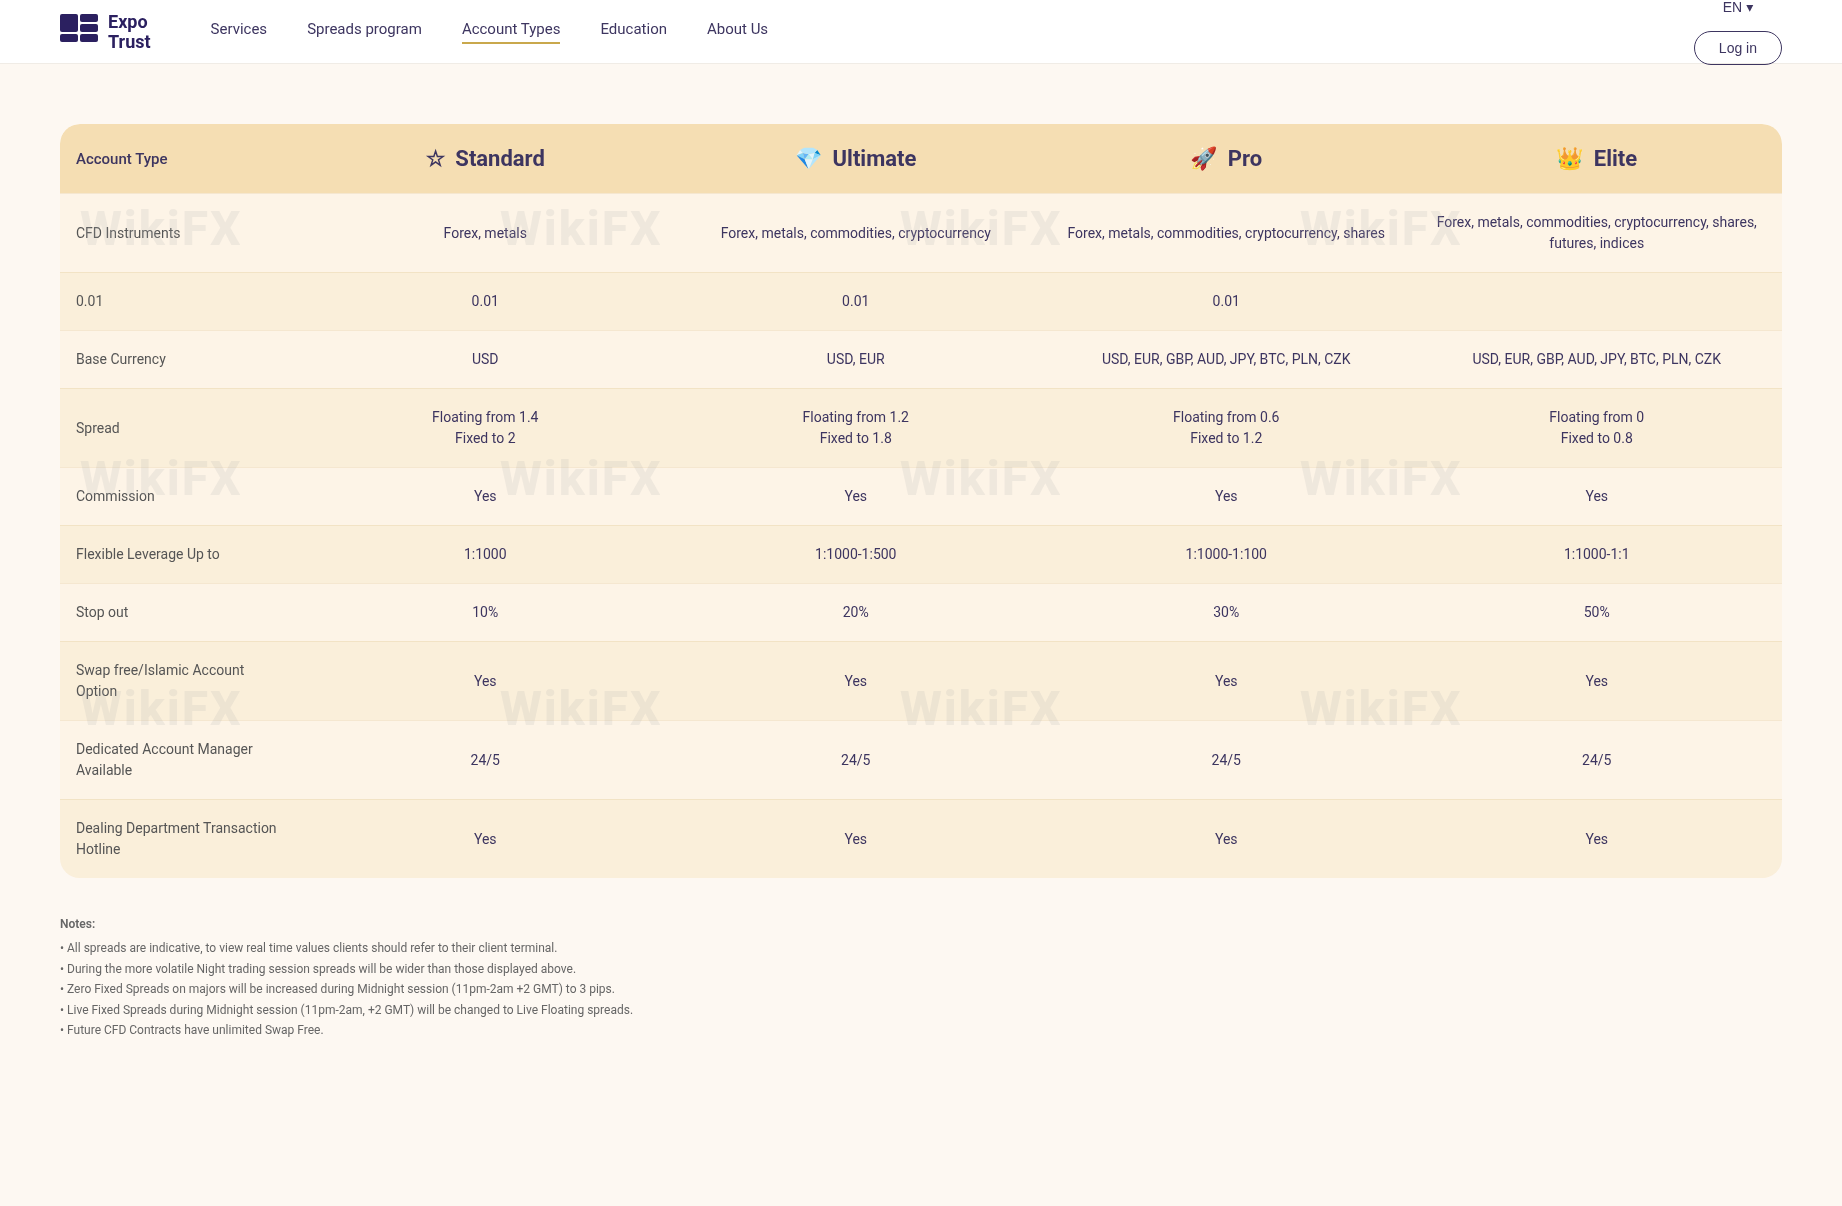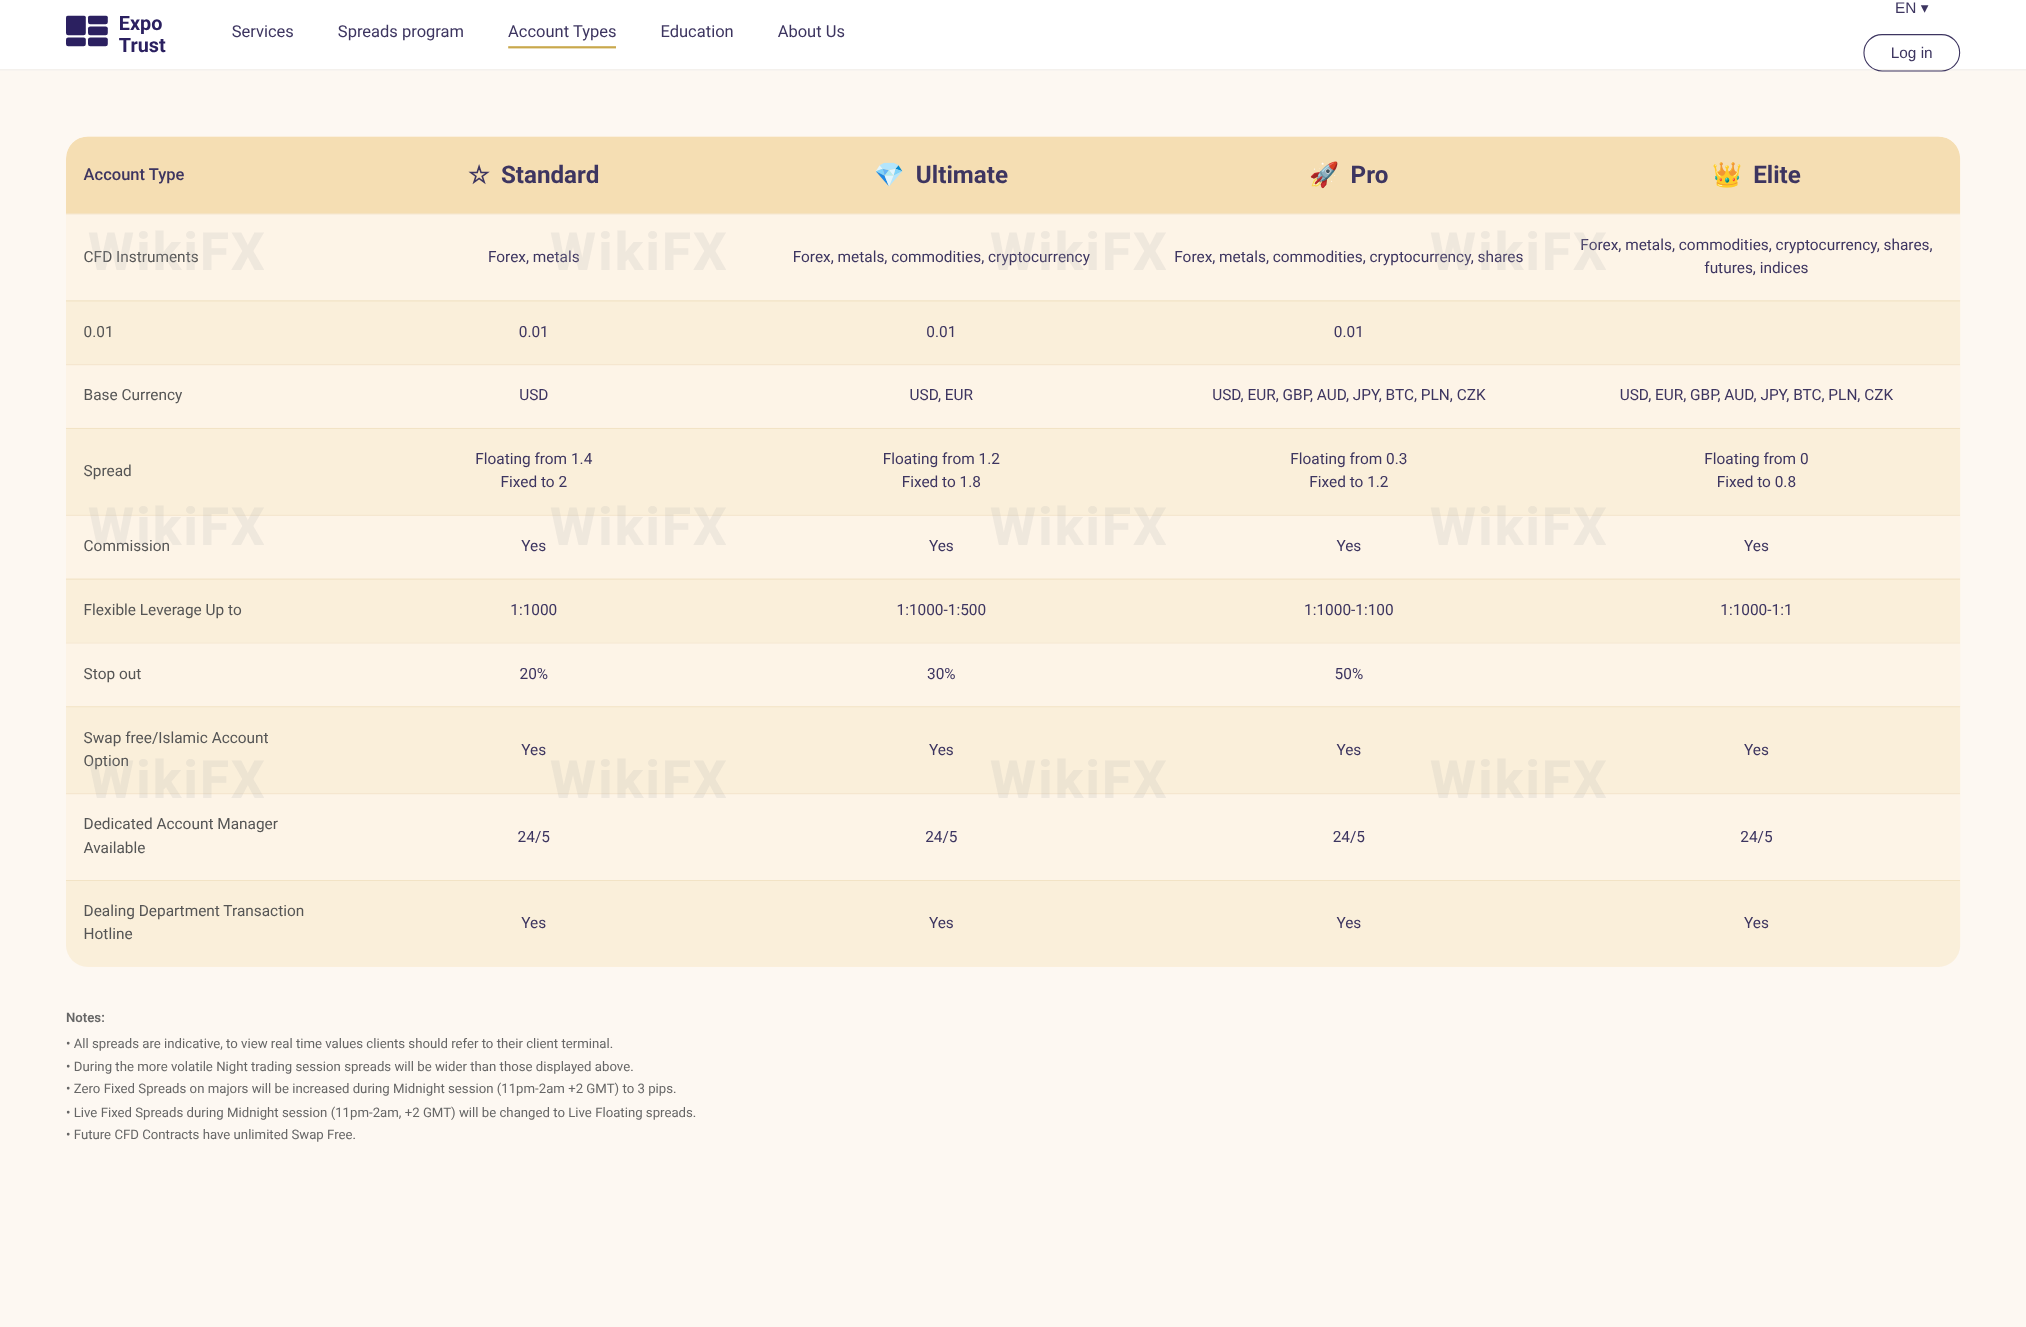--- a/index.html
+++ b/index.html
@@ -259,21 +259,21 @@
         <div class="table-cell">USD, EUR, GBP, AUD, JPY, BTC, PLN, CZK</div>
         <div class="table-cell">USD, EUR, GBP, AUD, JPY, BTC, PLN, CZK</div>
       </div>
 
       <div class="table-row shaded">
         <div class="table-cell">Spread</div>
         <div class="table-cell" style="white-space: pre-line;">Floating from 1.4
 Fixed to 2</div>
         <div class="table-cell" style="white-space: pre-line;">Floating from 1.2
 Fixed to 1.8</div>
-        <div class="table-cell" style="white-space: pre-line;">Floating from 0.3
+        <div class="table-cell" style="white-space: pre-line;">Floating from 0.6
 Fixed to 1.2</div>
         <div class="table-cell" style="white-space: pre-line;">Floating from 0
 Fixed to 0.8</div>
       </div>
 
       <div class="table-row">
         <div class="table-cell">Commission</div>
         <div class="table-cell">Yes</div>
         <div class="table-cell">Yes</div>
         <div class="table-cell">Yes</div>
@@ -283,20 +283,21 @@
       <div class="table-row shaded">
         <div class="table-cell">Flexible Leverage Up to</div>
         <div class="table-cell">1:1000</div>
         <div class="table-cell">1:1000-1:500</div>
         <div class="table-cell">1:1000-1:100</div>
         <div class="table-cell">1:1000-1:1</div>
       </div>
 
       <div class="table-row">
         <div class="table-cell">Stop out</div>
+        <div class="table-cell">10%</div>
         <div class="table-cell">20%</div>
         <div class="table-cell">30%</div>
         <div class="table-cell">50%</div>
       </div>
 
       <div class="table-row shaded">
         <div class="table-cell">Swap free/Islamic Account Option</div>
         <div class="table-cell">Yes</div>
         <div class="table-cell">Yes</div>
         <div class="table-cell">Yes</div>

